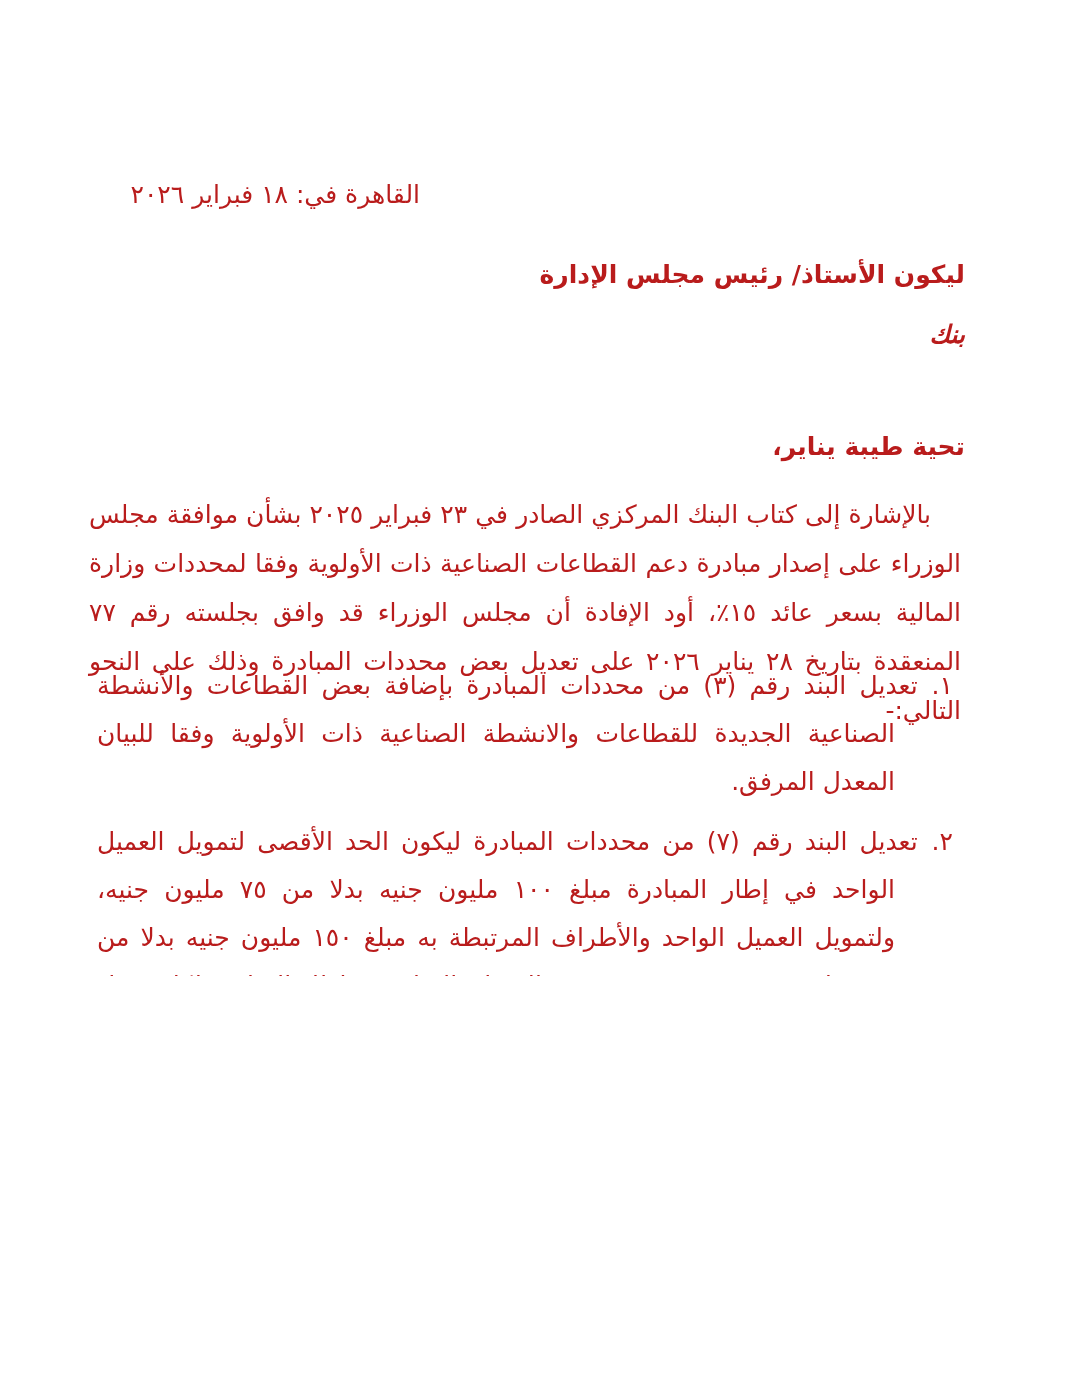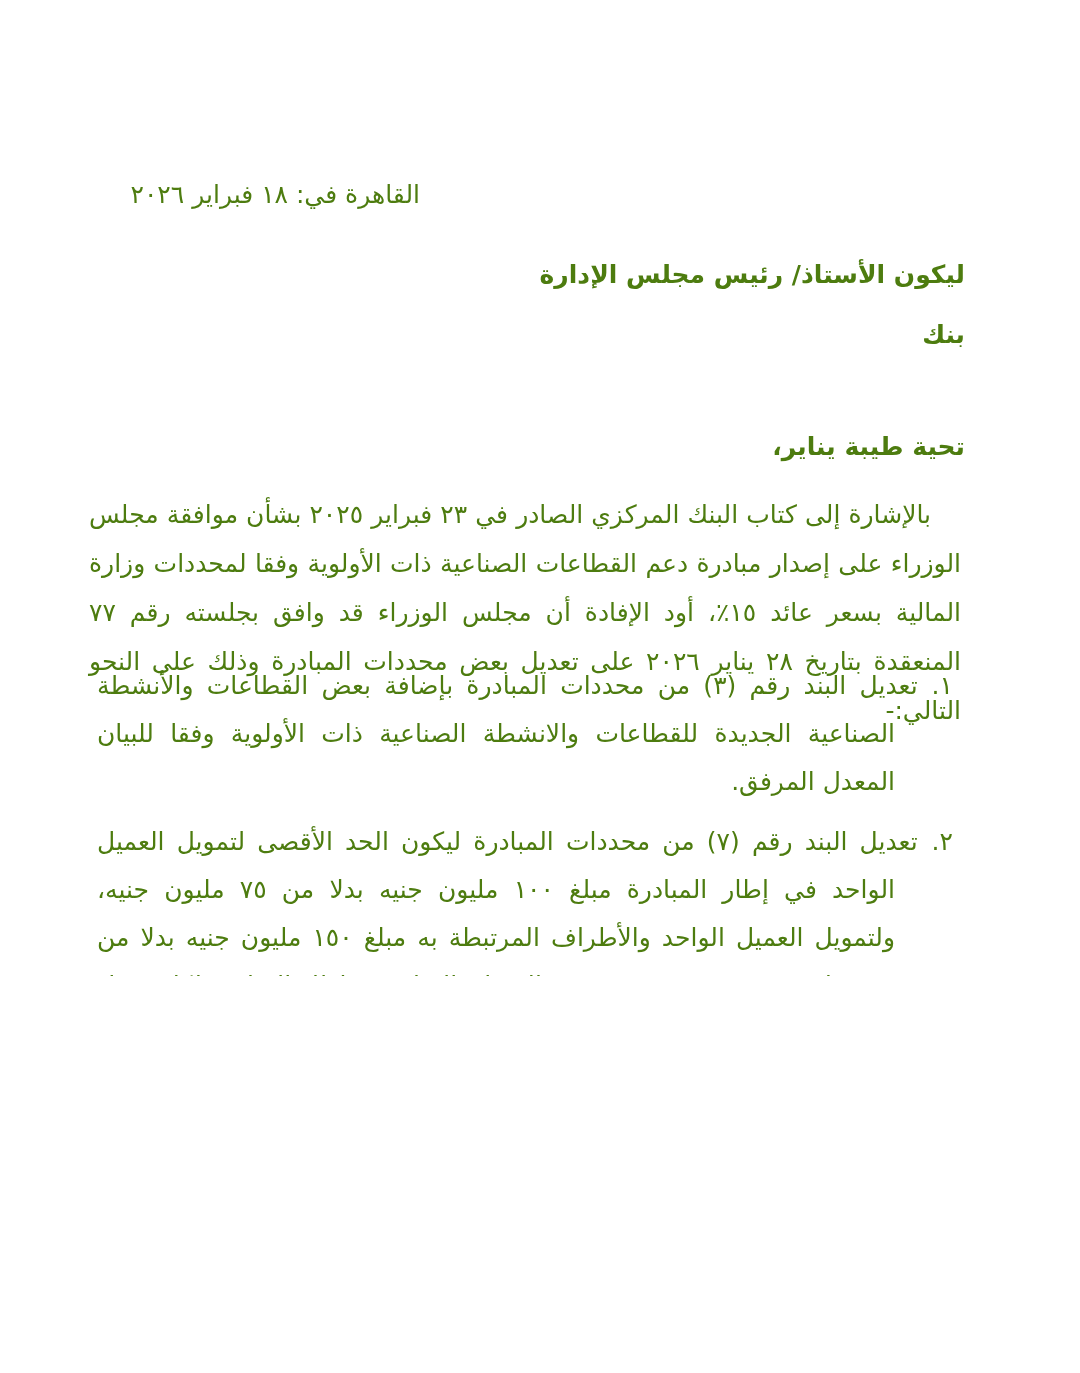--- a/index.html
+++ b/index.html
@@ -5,41 +5,42 @@
   html, body {
     margin: 0;
     padding: 0;
     background: #ffffff;
   }
   .page {
     position: relative;
     width: 1080px;
     height: 976px;
     background: #ffffff;
-    color: #4d7c0f;
+    color: #b91c1c;
     direction: rtl;
     font-family: "DejaVu Sans", sans-serif;
     font-size: 25px;
     overflow: hidden;
   }
   .abs { position: absolute; }
   .bold { font-weight: bold; }
   .fit { width: fit-content; white-space: nowrap; }
 
   .date-line {
     top: 180px;
     right: 660px;
   }
   .addressee-line {
     top: 260px;
     right: 115px;
   }
   .addressee-org {
     top: 320px;
     right: 115px;
+    font-style: italic;
   }
   .greeting-line {
     top: 432px;
     right: 115px;
   }
   .intro-paragraph {
     top: 486px;
     right: 115px;
     left: 85px;
     margin: 4px;

